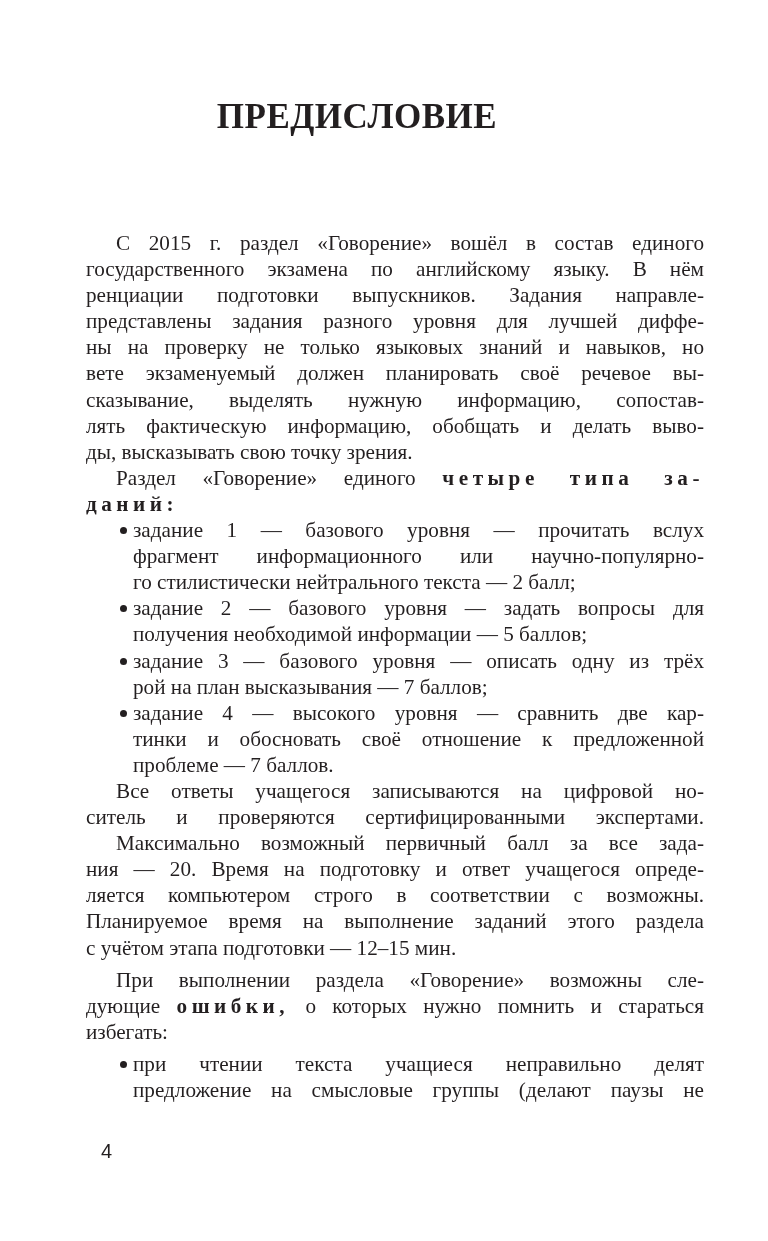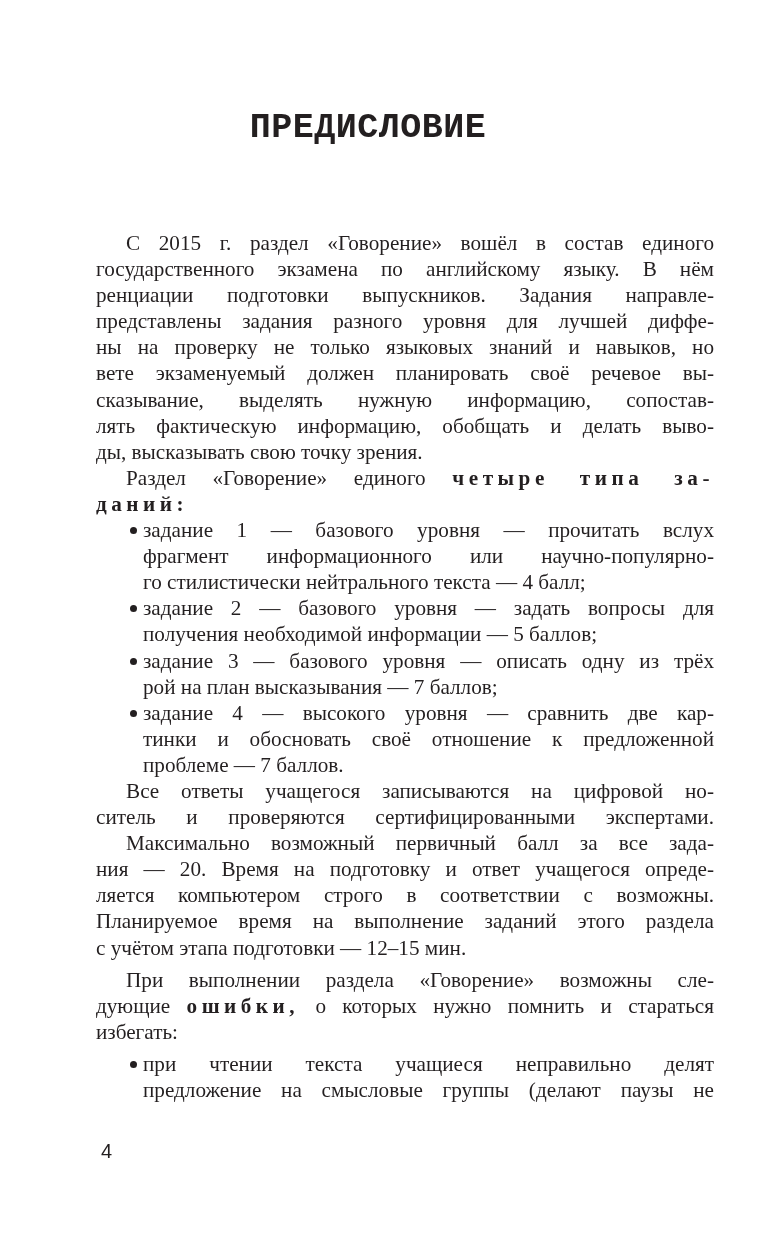--- a/index.html
+++ b/index.html
@@ -1,23 +1,23 @@
 <!DOCTYPE html>
 <html><head>
 <meta charset="utf-8">
 <style>
   html, body { margin: 0; padding: 0; background: #ffffff; }
   body { width: 768px; height: 1241px; position: relative; overflow: hidden; color: #231f20; }
   .page-title {
     position: absolute; left: 0; top: 96px; width: 712px; text-align: center;
-    font-family: Liberation Mono, monospace; font-weight: bold; font-size: 35px;
-    letter-spacing: 0.5px; margin: 12px;
+    font-family: Liberation Serif, serif; font-weight: bold; font-size: 35px;
+    letter-spacing: 0.5px; margin: 1px;
   }
   .body-text {
-    position: absolute; left: 96px; top: 230px; width: 618px;
+    position: absolute; left: 86px; top: 230px; width: 618px;
     font-family: "Liberation Serif", serif; font-size: 21.2px; line-height: 26.1px;
   }
   .line { display: block; white-space: nowrap; text-align: justify; text-align-last: justify; height: 26.1px; }
   .line.last { text-align-last: left; }
   .indent { padding-left: 30px; }
   .bul { padding-left: 47px; font-family: Liberation Serif, serif; }
   .bul-first { position: relative; padding-left: 47px; }
   .bullet-dot {
     position: absolute; left: 34px; top: 10px; width: 7px; height: 7px; border-radius: 50%; background: #231f20;
   }
@@ -48,21 +48,21 @@
 
   <div>
     <span class="line indent"><span>Раздел «Говорение» единого</span> <span class="spaced">четыре типа за-</span></span>
     <span class="line last spaced">даний:</span>
   </div>
 
   <div>
     <div>
       <span class="line bul-first"><span class="bullet-dot"></span><span>задание 1 — базового уровня — прочитать вслух</span></span>
       <span class="line bul">фрагмент информационного или научно-популярно-</span>
-      <span class="line bul last">го стилистически нейтрального текста — 4 балл;</span>
+      <span class="line bul last">го стилистически нейтрального текста — 2 балл;</span>
     </div>
     <div>
       <span class="line bul-first"><span class="bullet-dot"></span><span>задание 2 — базового уровня — задать вопросы для</span></span>
       <span class="line bul last">получения необходимой информации — 5 баллов;</span>
     </div>
     <div>
       <span class="line bul-first"><span class="bullet-dot"></span><span>задание 3 — базового уровня — описать одну из трёх</span></span>
       <span class="line bul last">рой на план высказывания — 7 баллов;</span>
     </div>
     <div>

